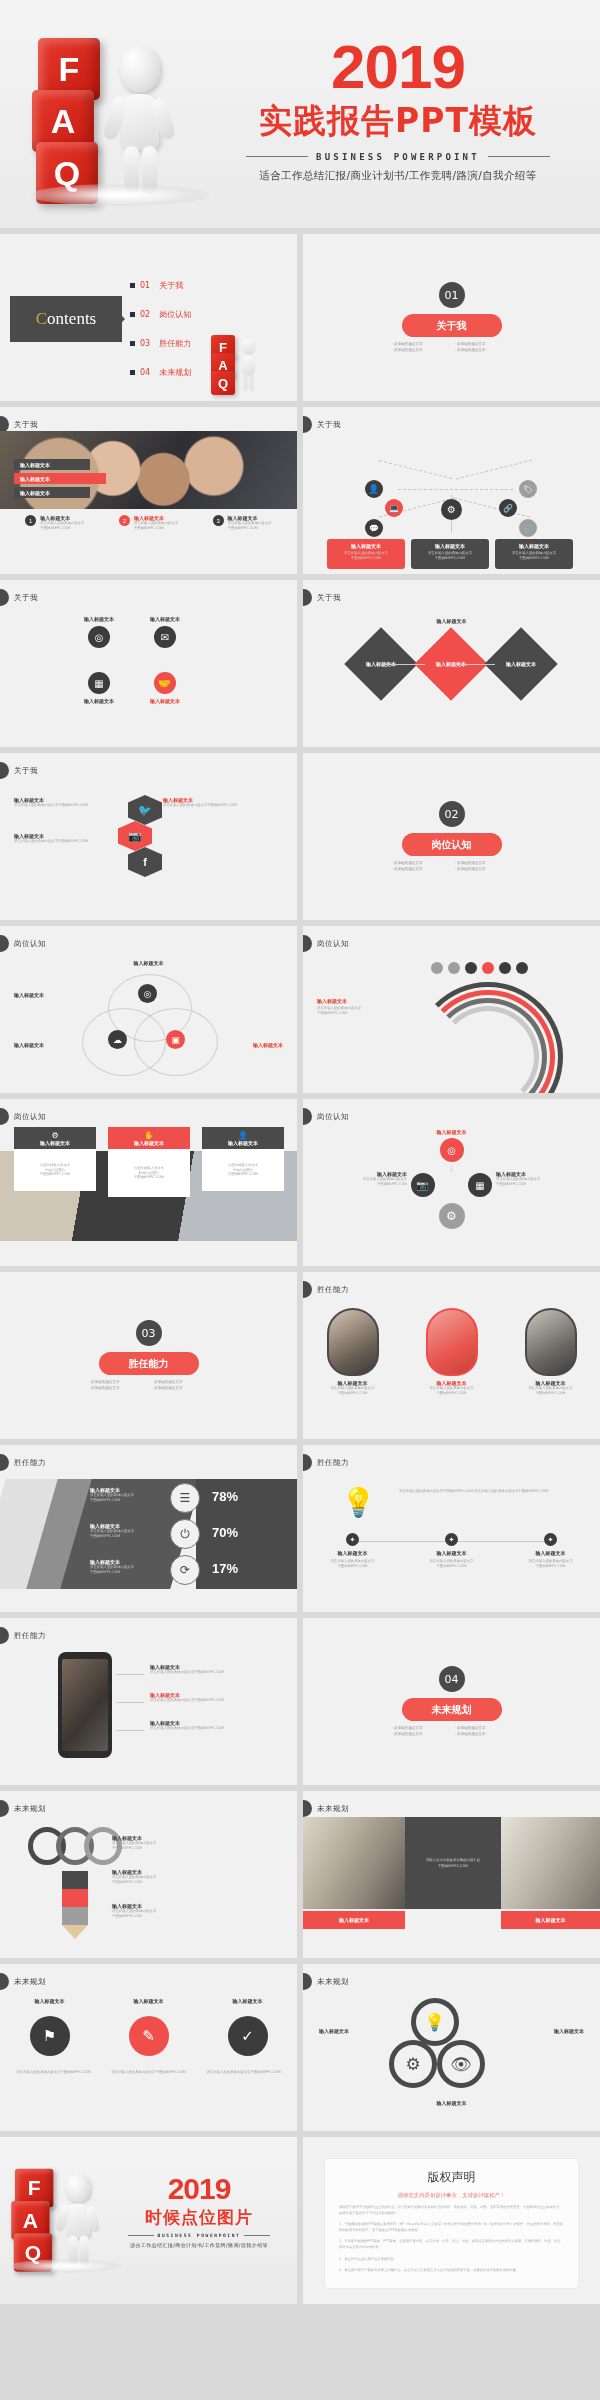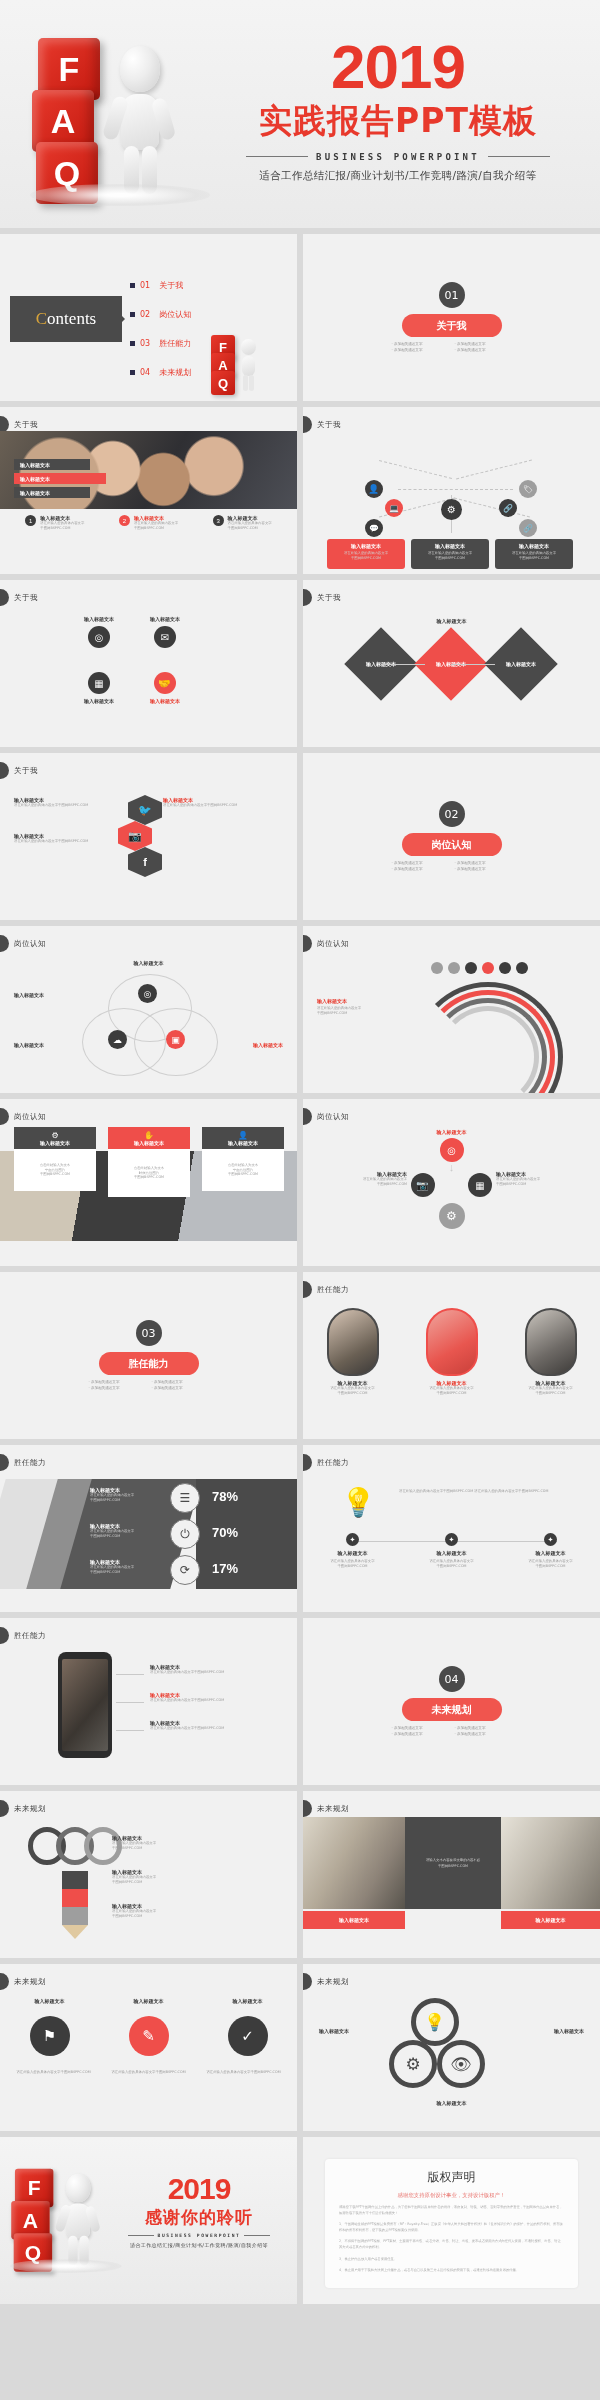--- a/index.html
+++ b/index.html
@@ -719,21 +719,21 @@
             <div class="mk-body"></div>
         <div class="mk-armL"></div>
             <div class="mk-armR"></div>
         <div class="mk-legL"></div>
             <div class="mk-legR"></div>
       </div>
       <div class="mk-shadow"></div>
     </div>
     <div style="position:absolute;right:8px;top:38px;width:180px;text-align:center">
       <div class="t-year" style="font-size:30px">2019</div>
-      <div class="t-main" style="font-size:17px">感谢你的聆听</div>
+      <div class="t-main" style="font-size:17px">时候点位图片</div>
       <div class="t-rule" style="margin-top:4px;gap:4px">
         <div class="ln" style="width:26px"></div>
         <div class="en" style="font-size:4.6px;letter-spacing:1.6px">BUSINESS POWERPOINT</div>
         <div class="ln" style="width:26px"></div>
       </div>
       <div class="t-sub" style="font-size:5px;margin-top:4px">适合工作总结汇报/商业计划书/工作竞聘/路演/自我介绍等</div>
     </div>
   </div>
 
   <div class="slide">

